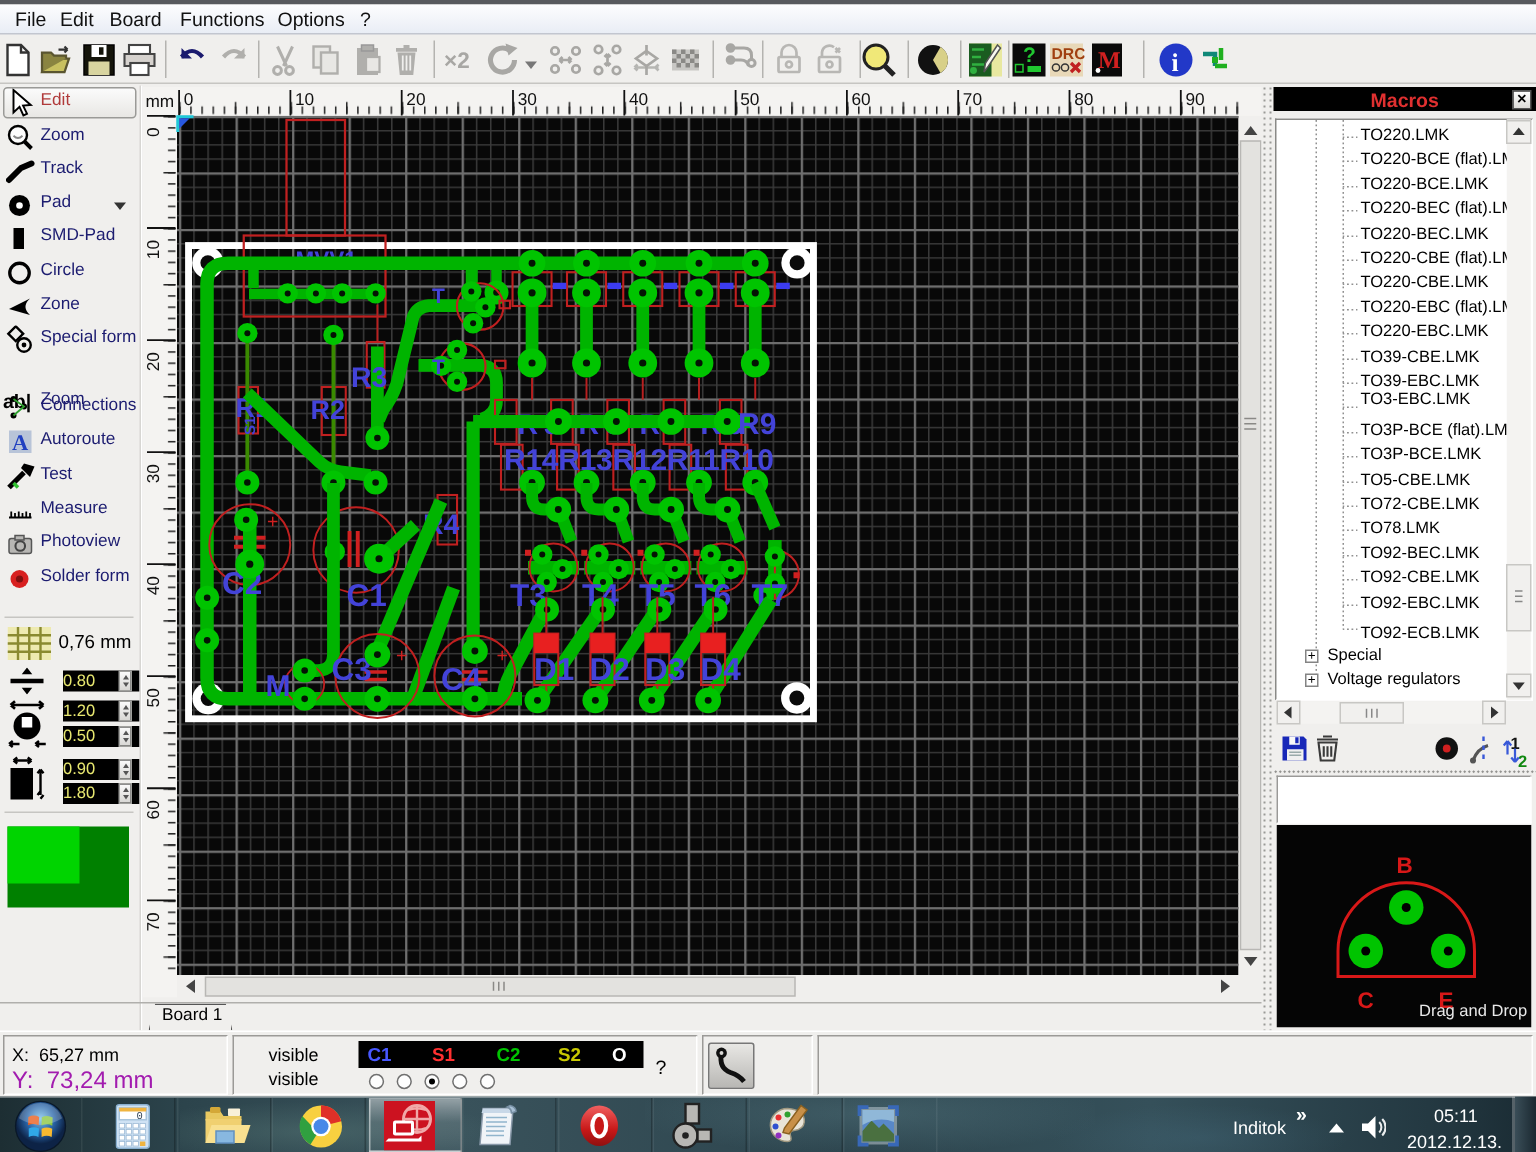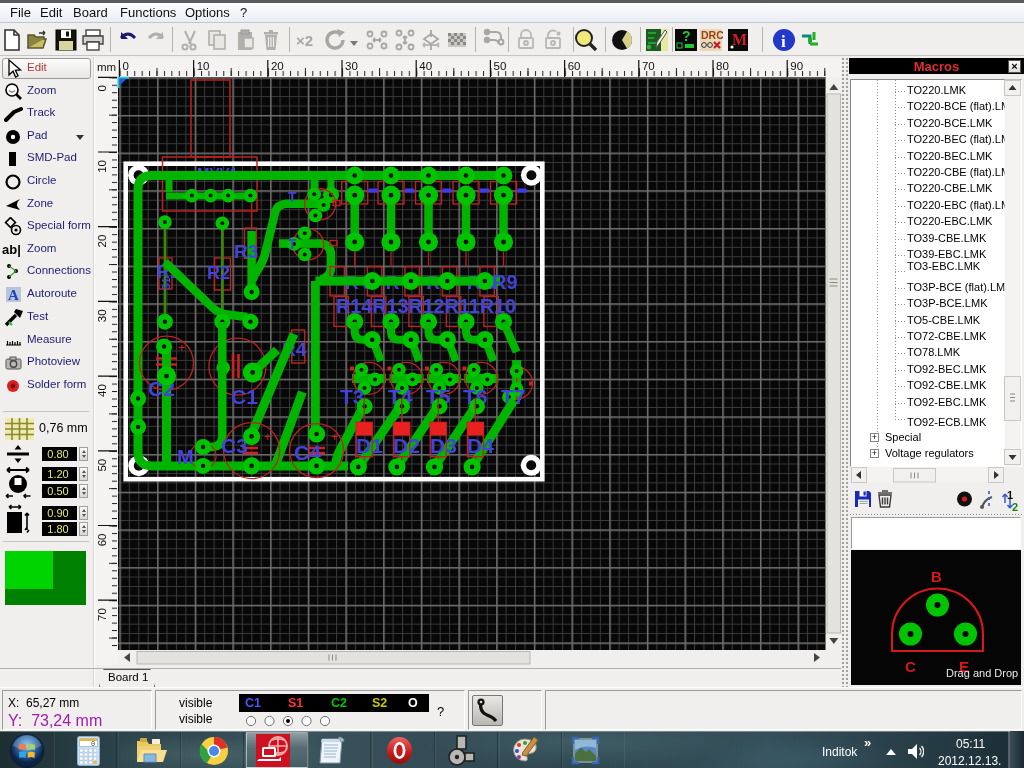--- a/index.html
+++ b/index.html
@@ -14,21 +14,21 @@
 .tsep{position:absolute;top:3px;width:1px;height:25px;background:#b4b3b0;}
 .ticon{position:absolute;top:4px;width:24px;height:24px;}
 
 #leftpanel{position:absolute;left:0;top:57px;width:93px;height:630px;background:#f0efed;}
 #lpdiv{position:absolute;left:93px;top:57px;width:2px;height:630px;background:#d7d6d3;border-right:1px solid #fff;}
 .tool{position:absolute;left:0;width:96px;height:22px;font-size:11.5px;color:#1c1c70;white-space:nowrap;}
 .tool .ic{position:absolute;left:4px;top:1px;width:20px;height:20px;}
 .tool .lb{position:absolute;left:27px;top:3px;}
 #editbtn{position:absolute;left:2px;top:1px;width:89px;height:21px;background:linear-gradient(#fbfbfb,#e8e7e4);border:1px solid #9a9a97;border-radius:3px;}
 
-.valbox{position:absolute;left:42px;width:35px;height:14px;background:#000;color:#e8e870;font-size:11px;text-align:center;padding-right:3px;line-height:14px;}
+.valbox{position:absolute;left:42px;width:51px;height:14px;background:#000;color:#e8e870;font-size:11px;text-align:left;padding-right:3px;line-height:14px;}
 .spin{position:absolute;left:79px;width:9px;height:14px;background:linear-gradient(#fafafa,#d8d7d4);border:1px solid #a0a09d;}
 .spin:before{content:"";position:absolute;left:1.5px;top:2px;border-left:2.5px solid transparent;border-right:2.5px solid transparent;border-bottom:3px solid #555;}
 .spin:after{content:"";position:absolute;left:1.5px;bottom:2px;border-left:2.5px solid transparent;border-right:2.5px solid transparent;border-top:3px solid #555;}
 
 #rightpanel{position:absolute;left:849px;top:57px;width:175px;height:630px;background:#f0efed;}
 #splitter{position:absolute;left:841px;top:57px;width:8px;height:630px;background:#f0efed;background-image:radial-gradient(#9a9a97 0.7px,transparent 0.8px);background-size:4px 4px;}
 #mtitle{position:absolute;left:849px;top:58px;width:175px;height:16px;background:#000;}
 #mtitle span{position:absolute;left:0;width:175px;text-align:center;top:1px;color:#e03030;font-weight:bold;font-size:13px;}
 #mclose{position:absolute;left:1008px;top:59.5px;width:13px;height:13px;background:linear-gradient(#fff,#dcdbd8);border:1px solid #555;color:#000;font-size:11px;line-height:11px;text-align:center;font-weight:bold;}
 #mtree{position:absolute;left:850px;top:79px;width:172px;height:388px;background:#fff;border:1px solid #8a8a87;border-bottom-color:#fff;border-right-color:#fff;overflow:hidden;}
@@ -289,21 +289,21 @@
         <span class="lb">Zone</span>
       </div>
     <div class="tool" style="top:159px">
         <svg class="ic" viewBox="0 0 20 20">
           <rect x="3" y="2" width="7" height="7" transform="rotate(45 6.5 5.5)" fill="none" stroke="#000" stroke-width="1.6"></rect>
           <circle cx="12" cy="13" r="4.5" fill="none" stroke="#000" stroke-width="1.6"></circle>
           <circle cx="12" cy="13" r="1.6" fill="#000"></circle>
         </svg>
         <span class="lb">Special form</span>
       </div>
-    <div class="tool" style="top:182px">
+    <div class="tool" style="top:200px">
         <span style="position:absolute;left:2px;top:3px;font-size:13px;font-weight:bold;color:#000;">ab|</span>
         <span class="lb">Zoom</span>
       </div>
     <div class="tool" style="top:204px">
         <svg class="ic" viewBox="0 0 20 20">
           <g fill="#000">
             <circle cx="5" cy="4" r="2"></circle>
             <circle cx="12" cy="9" r="2"></circle>
             <circle cx="5" cy="15" r="2"></circle>
           </g>

